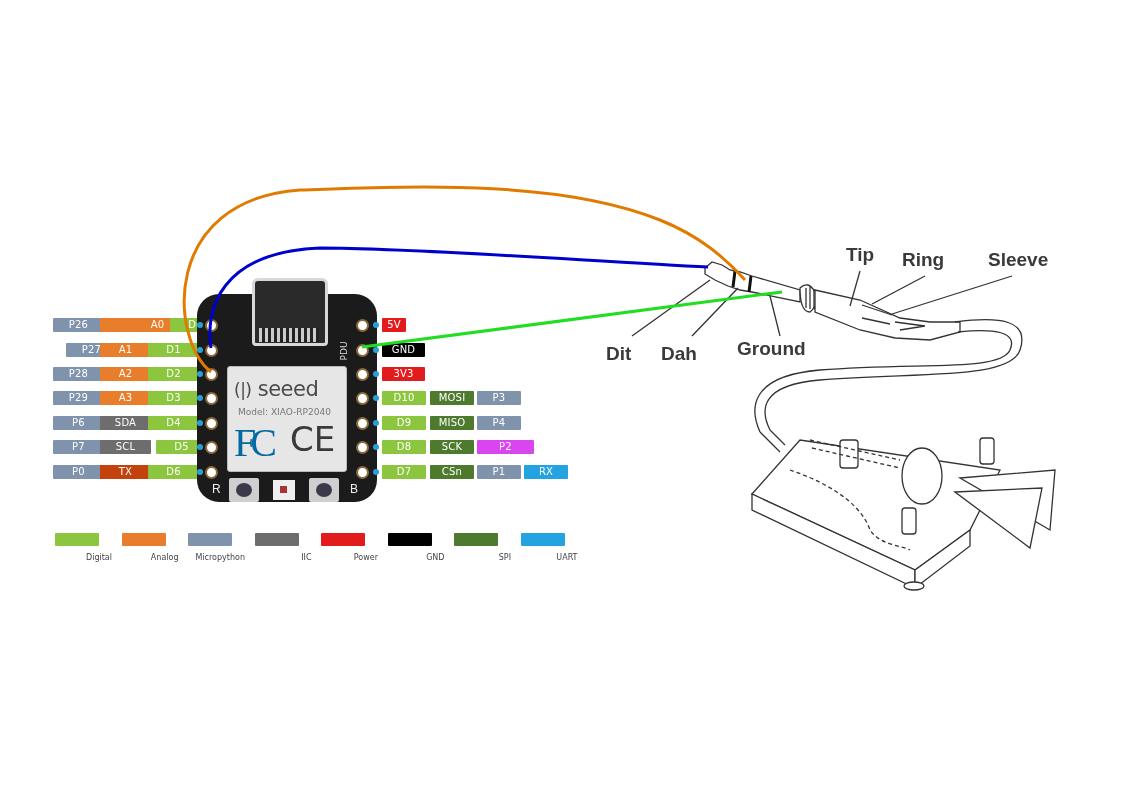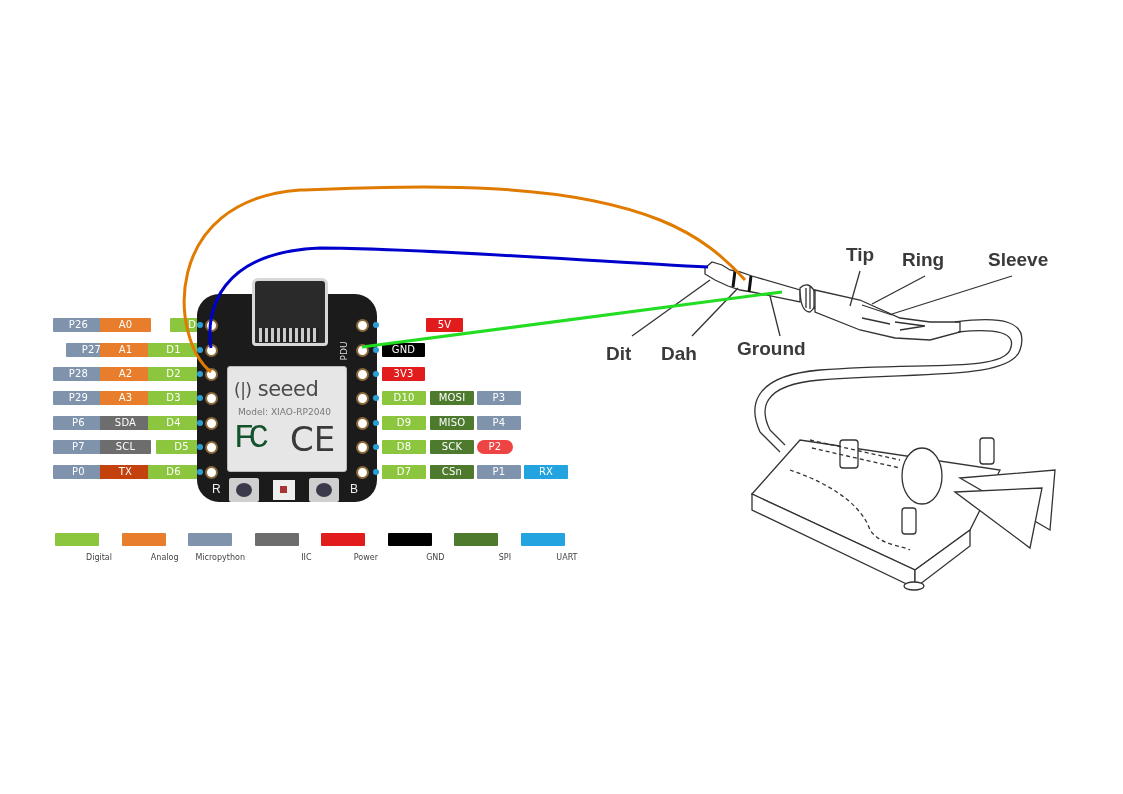--- a/index.html
+++ b/index.html
@@ -9,21 +9,21 @@
   .legend-label { position:absolute; width:70px; text-align:right; font-size:8px; color:#444; font-family:"DejaVu Sans", sans-serif; }
   .jack-label { position:absolute; font-size:19px; font-weight:bold; color:#3a3a3a; font-family:"Liberation Sans", sans-serif; }
   .board { position:absolute; left:197px; top:294px; width:180px; height:208px; background:#1b1b1b; border-radius:22px; }
   svg { position:absolute; left:0; top:0; }
 </style>
 </head>
 <body>
 
 <div id="left-pins">
     <div class="pin-label" style="left: 53px; top: 318px; background: rgb(128, 147, 173);">P26</div>
-    <div class="pin-label" style="left: 100px; top: 318px; background: rgb(232, 125, 43);">A0</div>
+    <div class="pin-label" style="left: 100px; top: 318px; background: rgb(232, 125, 43); padding-left: 32px;">A0</div>
     <div class="pin-label" style="left: 148px; top: 318px; background: rgb(140, 198, 63); margin-left: 22px;">D0</div>
     <div class="pin-label" style="left: 53px; top: 343px; background: rgb(128, 147, 173); margin-left: 13px;">P27</div>
     <div class="pin-label" style="left: 100px; top: 343px; background: rgb(232, 125, 43);">A1</div>
     <div class="pin-label" style="left: 148px; top: 343px; background: rgb(140, 198, 63);">D1</div>
     <div class="pin-label" style="left: 53px; top: 367px; background: rgb(128, 147, 173);">P28</div>
     <div class="pin-label" style="left: 100px; top: 367px; background: rgb(232, 125, 43);">A2</div>
     <div class="pin-label" style="left: 148px; top: 367px; background: rgb(140, 198, 63);">D2</div>
     <div class="pin-label" style="left: 53px; top: 391px; background: rgb(128, 147, 173);">P29</div>
     <div class="pin-label" style="left: 100px; top: 391px; background: rgb(232, 125, 43);">A3</div>
     <div class="pin-label" style="left: 148px; top: 391px; background: rgb(140, 198, 63);">D3</div>
@@ -31,50 +31,50 @@
     <div class="pin-label" style="left: 100px; top: 416px; background: rgb(109, 109, 109);">SDA</div>
     <div class="pin-label" style="left: 148px; top: 416px; background: rgb(140, 198, 63);">D4</div>
     <div class="pin-label" style="left: 53px; top: 440px; background: rgb(128, 147, 173);">P7</div>
     <div class="pin-label" style="left: 100px; top: 440px; background: rgb(109, 109, 109);">SCL</div>
     <div class="pin-label" style="left: 156px; top: 440px; background: rgb(140, 198, 63);">D5</div>
     <div class="pin-label" style="left: 53px; top: 465px; background: rgb(128, 147, 173);">P0</div>
     <div class="pin-label" style="left: 100px; top: 465px; background: #c2410c;">TX</div>
     <div class="pin-label" style="left: 148px; top: 465px; background: rgb(140, 198, 63);">D6</div>
   </div>
 <div id="right-pins">
-    <div class="pin-label" style="left: 382px; top: 318px; width: 37px; background: rgb(226, 28, 28); margin-left: 44px;">5V</div>
+    <div class="pin-label" style="left: 382px; top: 318px; width: 24px; background: rgb(226, 28, 28);">5V</div>
     <div class="pin-label" style="left: 382px; top: 343px; width: 43px; background: rgb(0, 0, 0);">GND</div>
     <div class="pin-label" style="left: 382px; top: 367px; width: 43px; background: rgb(226, 28, 28);">3V3</div>
     <div class="pin-label" style="left: 382px; top: 391px; width: 44px; background: rgb(140, 198, 63); text-align: center;">D10</div>
     <div class="pin-label" style="left: 430px; top: 391px; width: 44px; background: rgb(78, 122, 46);">MOSI</div>
     <div class="pin-label" style="left: 477px; top: 391px; width: 44px; background: rgb(128, 147, 173);">P3</div>
     <div class="pin-label" style="left: 382px; top: 416px; width: 44px; background: rgb(140, 198, 63);">D9</div>
     <div class="pin-label" style="left: 430px; top: 416px; width: 44px; background: rgb(78, 122, 46);">MISO</div>
     <div class="pin-label" style="left: 477px; top: 416px; width: 44px; background: rgb(128, 147, 173);">P4</div>
     <div class="pin-label" style="left: 382px; top: 440px; width: 44px; background: rgb(140, 198, 63);">D8</div>
     <div class="pin-label" style="left: 430px; top: 440px; width: 44px; background: rgb(78, 122, 46);">SCK</div>
-    <div class="pin-label" style="left: 477px; top: 440px; width: 36px; background: #ef4444; border-radius: 7px;">P2</div>
+    <div class="pin-label" style="left: 477px; top: 440px; width: 57px; background: #d946ef;">P2</div>
     <div class="pin-label" style="left: 382px; top: 465px; width: 44px; background: rgb(140, 198, 63);">D7</div>
     <div class="pin-label" style="left: 430px; top: 465px; width: 44px; background: rgb(78, 122, 46);">CSn</div>
     <div class="pin-label" style="left: 477px; top: 465px; width: 44px; background: rgb(128, 147, 173);">P1</div>
     <div class="pin-label" style="left: 524px; top: 465px; width: 44px; background: rgb(35, 163, 224);">RX</div>
   </div>
 
 <div class="board">
 
   <div style="position:absolute;left:55px;top:-16px;width:70px;height:62px;background:#2a2a2a;border:3px solid #d8d8d8;border-radius:6px 6px 4px 4px;"></div>
   <div style="position:absolute;left:62px;top:34px;width:60px;height:14px;background:repeating-linear-gradient(90deg,#ccc 0 3px,#222 3px 6px);"></div>
 
   <div style="position:absolute;left:30px;top:72px;width:118px;height:104px;background:#e6e6e6;border-radius:3px;border:1px solid #bbb;">
     <div style="position:absolute;left:6px;top:10px;font-size:21px;color:#4a4a4a;font-family:'DejaVu Sans',sans-serif;letter-spacing:-0.5px;">
       <span style="font-size:17px;">(|)</span>
       <span>seeed</span>
     </div>
     <div style="position:absolute;left:10px;top:40px;font-size:9px;color:#777;font-family:'DejaVu Sans',sans-serif;">Model: XIAO-RP2040</div>
-    <div style="position:absolute;left:6px;top:52px;font-size:34px;color:#14532d;font-family:Liberation Mono, monospace;letter-spacing:-6px;">FC</div>
+    <div style="position:absolute;left:6px;top:52px;font-size:40px;color:#0369a1;font-family:Liberation Serif, serif;letter-spacing:-6px;">FC</div>
     <div style="position:absolute;left:62px;top:52px;font-size:34px;color:#3a3a3a;font-family:'DejaVu Sans',sans-serif;">CE</div>
   </div>
   <div style="position:absolute;left:138px;top:52px;font-size:9px;color:#ddd;transform:rotate(-90deg);font-family:'DejaVu Sans',sans-serif;">PDU</div>
 
   <div style="position:absolute;left:32px;top:184px;width:30px;height:24px;background:#cfcfcf;border-radius:2px;">
       <div style="position:absolute;left:7px;top:5px;width:16px;height:14px;border-radius:50%;background:#3a3a4a;"></div>
     </div>
   <div style="position:absolute;left:76px;top:186px;width:22px;height:20px;background:#eee;">
       <div style="position:absolute;left:7px;top:6px;width:7px;height:7px;background:#a33;"></div>
     </div>

